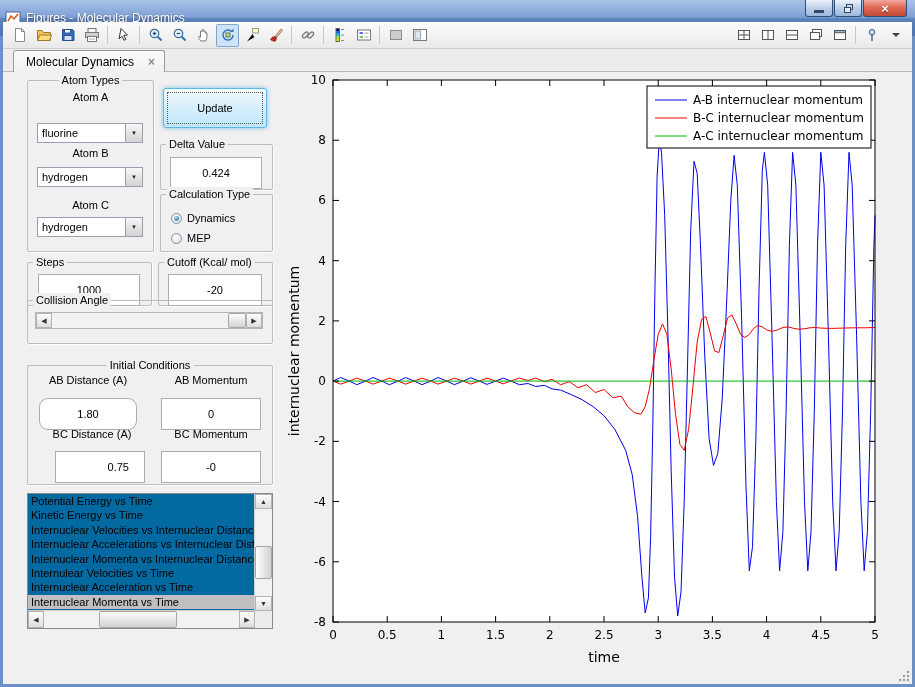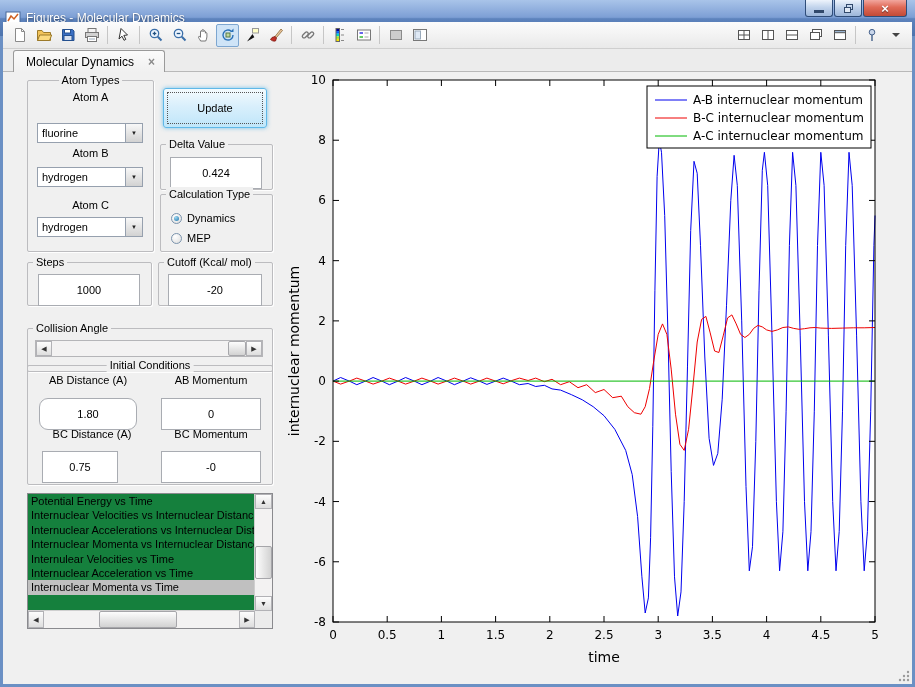--- a/index.html
+++ b/index.html
@@ -74,21 +74,21 @@
     border:1px solid #b5b5b8;background:#f3f2f2;}
   .sb-btn{width:16px;flex:none;background:linear-gradient(#fdfdfd,#dedede);
     border:1px solid #b2b2b6;box-sizing:border-box;display:flex;align-items:center;
     justify-content:center;font-size:7px;color:#333;}
   .sb-track{flex:1;position:relative;}
   .sb-thumb{position:absolute;top:0;bottom:0;background:linear-gradient(#fdfdfd,#d2d2d2);
     border:1px solid #a6a6aa;box-sizing:border-box;border-radius:2px;}
   
   .listbox{position:absolute;left:24px;top:421px;width:246px;height:136px;background:#fff;
     border:1px solid #8a8a8e;box-sizing:border-box;}
-  .list-items{position:absolute;left:0;top:0;right:17px;bottom:17px;overflow:hidden;background:#15803d;}
+  .list-items{position:absolute;left:0;top:0;right:17px;bottom:17px;overflow:hidden;background:#0369a1;}
   .list-item{font-size:11px;line-height:14.4px;padding-left:3px;white-space:nowrap;overflow:hidden;}
   .list-item.sel{background:#c0c0c0;}
   .vscroll{position:absolute;top:0;right:0;width:17px;bottom:17px;background:#f3f2f2;
     border-left:1px solid #cfcfcf;display:flex;flex-direction:column;}
   .vscroll .sb-btn{width:auto;height:15px;}
   .vscroll .sb-track{flex:1;}
   .vthumb{position:absolute;left:0;right:0;top:42%;height:38%;
     background:linear-gradient(90deg,#fdfdfd,#d2d2d2);border:1px solid #a6a6aa;
     box-sizing:border-box;border-radius:2px;}
   .hscroll-list{position:absolute;left:0;right:17px;bottom:0;height:17px;display:flex;
@@ -343,46 +343,47 @@
       <div class="group" style="left:24px;top:190px;width:123px;height:42px">
         <span class="gt left">Steps</span>
         <input class="edit" style="left: 10px; top: 11px; width: 102px;" value="1000">
       </div>
 
       <div class="group" style="left:155px;top:190px;width:113px;height:42px">
         <span class="gt left">Cutoff (Kcal/ mol)</span>
         <input class="edit" style="left: 9px; top: 11px; width: 94px;" value="-20">
       </div>
 
-      <div class="group" style="left:24px;top:256px;width:244px;height:42px">
+      <div class="group" style="left:24px;top:228px;width:244px;height:42px">
         <span class="gt left">Collision Angle</span>
         <div class="hscroll" style="left:7px;top:11px;width:228px">
           <div class="sb-btn">◀</div>
           <div class="sb-track">
             <div class="sb-thumb" style="right:0;width:18px"></div>
           </div>
           <div class="sb-btn">▶</div>
         </div>
       </div>
 
       <div class="group" style="left:24px;top:293px;width:244px;height:118px">
         <span class="gt center">Initial Conditions</span>
         <div class="lbl" style="left:4px;width:112px;top:8px">AB Distance (A)</div>
         <div class="lbl" style="left:128px;width:110px;top:8px">AB Momentum</div>
         <input class="edit" style="left: 11px; top: 32px; width: 98px; border-radius: 9px;" value="1.80">
         <input class="edit" style="left: 133px; top: 32px; width: 100px;" value="0">
         <div class="lbl" style="left:8px;width:112px;top:62px">BC Distance (A)</div>
         <div class="lbl" style="left:128px;width:110px;top:62px">BC Momentum</div>
-        <input class="edit" style="left: 14px; top: 85px; width: 76px;" value="0.75">
+        <input class="edit" style="left: 27px; top: 85px; width: 90px; text-align: right;" value="0.75">
         <input class="edit" style="left: 133px; top: 85px; width: 100px;" value="-0">
       </div>
 
       <div class="listbox">
         <div class="list-items" id="list-items">
             <div class="list-item">Potential Energy vs Time</div>
+            <div class="list-item">Kinetic Energy vs Time</div>
             <div class="list-item">Internuclear Velocities vs Internuclear Distance</div>
             <div class="list-item">Internuclear Accelerations vs Internuclear Distance</div>
             <div class="list-item">Internuclear Momenta vs Internuclear Distance</div>
             <div class="list-item">Internulear Velocities vs Time</div>
             <div class="list-item">Internuclear Acceleration vs Time</div>
             <div class="list-item sel">Internuclear Momenta vs Time</div>
           </div>
         <div class="vscroll">
           <div class="sb-btn">▲</div>
           <div class="sb-track">

